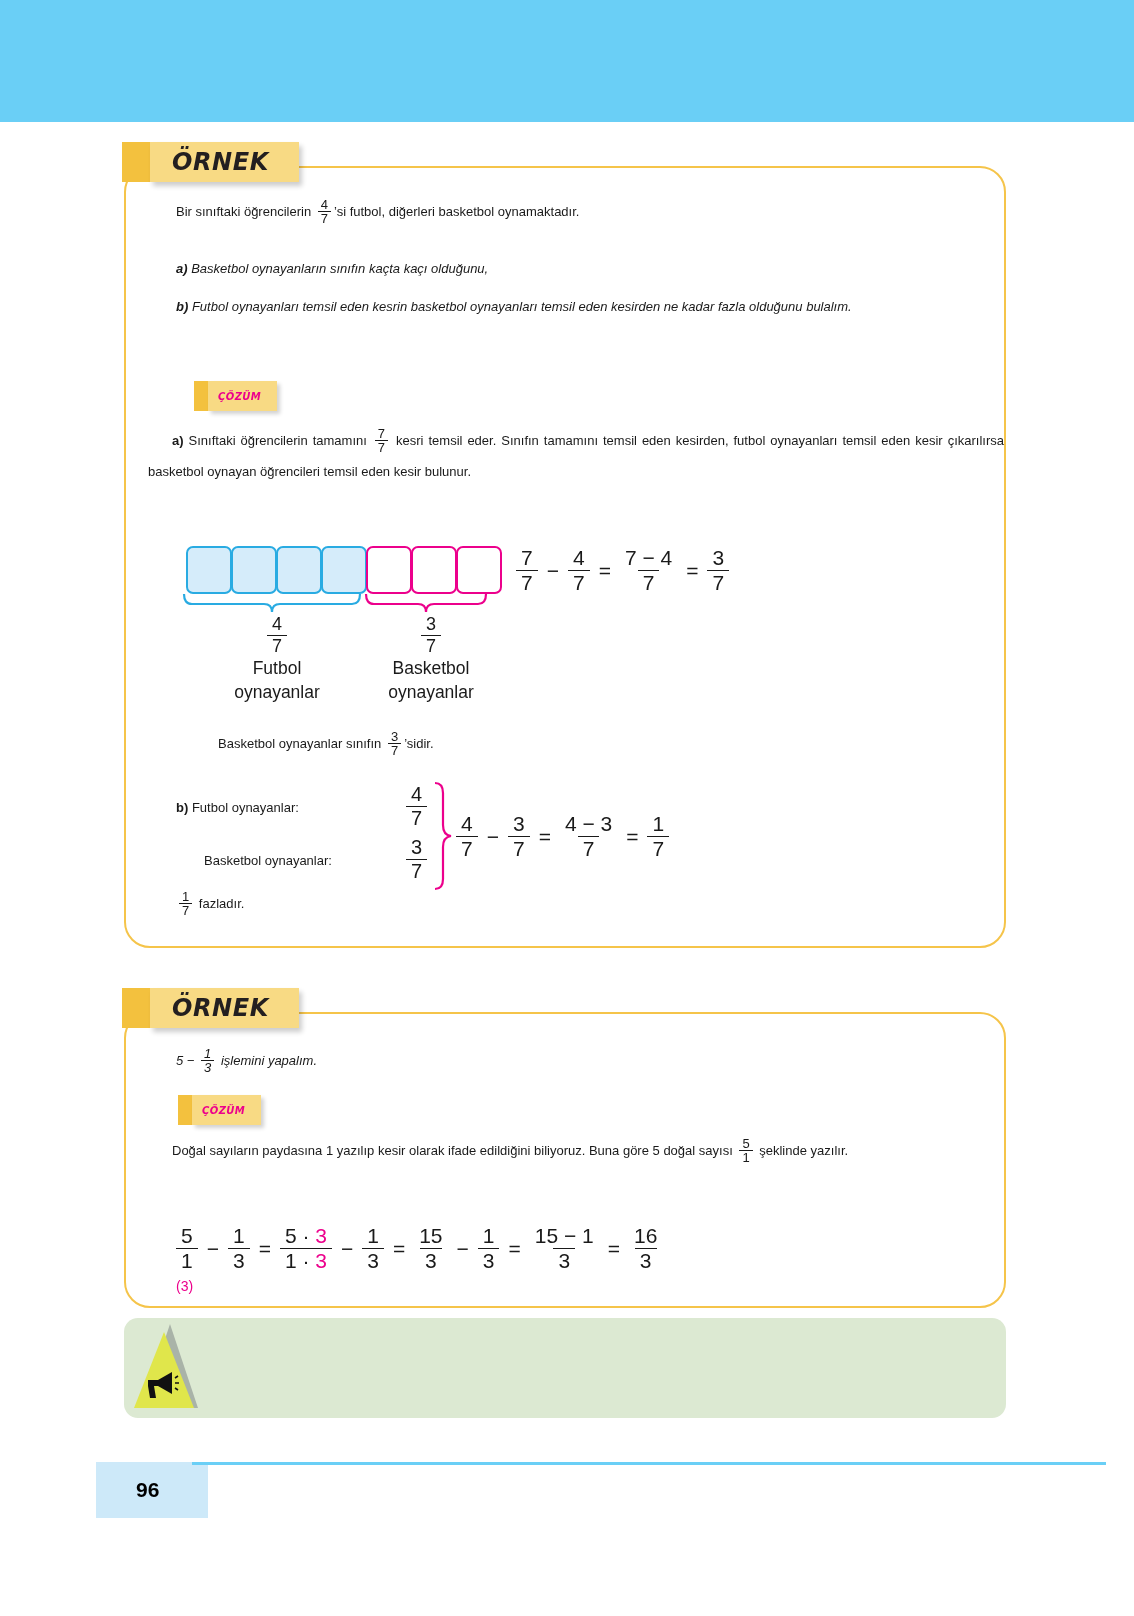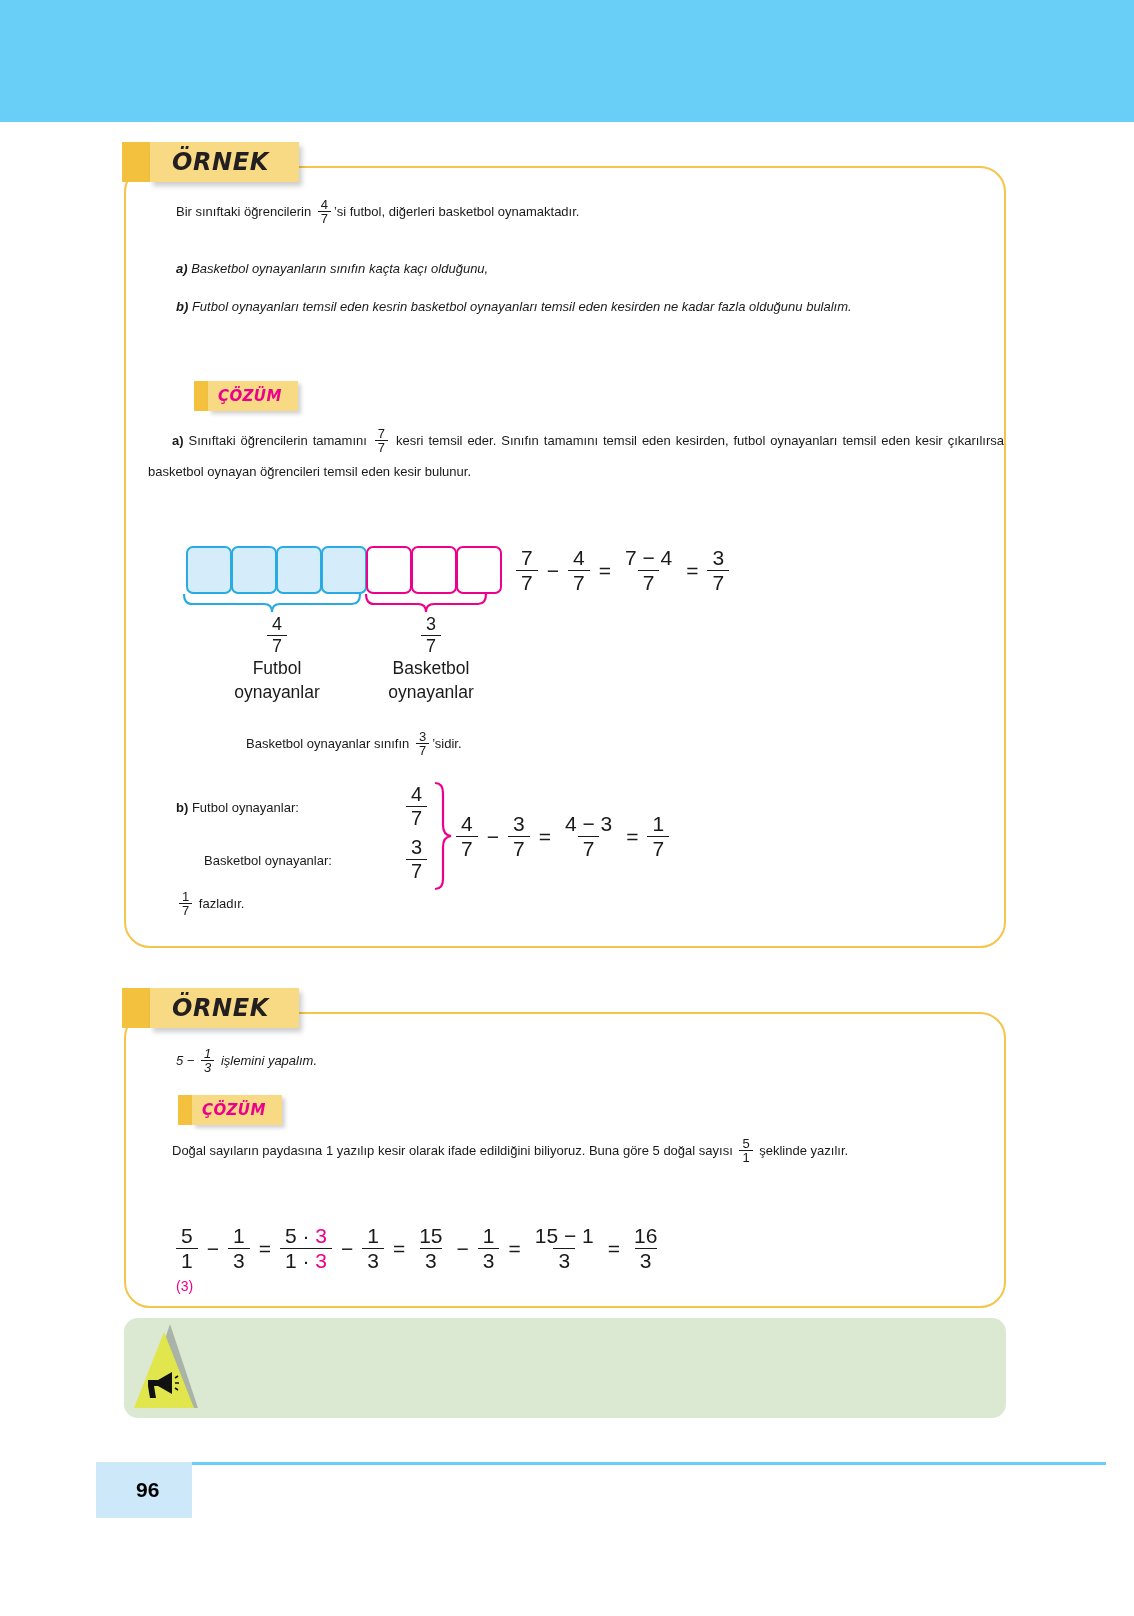--- a/index.html
+++ b/index.html
@@ -22,21 +22,21 @@
   .ornek-tag .tab-main span{font-family:"DejaVu Sans",sans-serif;font-weight:bold;font-style:italic;
       font-size:24px;letter-spacing:.6px;color:#231f20;}
   #tag1{left:122px;top:142px;}
   #tag2{left:122px;top:988px;}
 
   .cozum-tag{position:absolute;height:30px;display:flex;align-items:center;z-index:5;}
   .cozum-tag .c-dark{width:14px;height:30px;background:#F3C13E;}
   .cozum-tag .c-main{height:30px;background:#F8DA84;display:flex;align-items:center;padding:0 16px 0 10px;
       box-shadow:3px 3px 4px rgba(0,0,0,.18);}
   .cozum-tag .c-main span{font-family:"DejaVu Sans",sans-serif;font-weight:bold;font-style:italic;
-      font-size:15px;letter-spacing:.4px;color:#EC008C;}
+      font-size:10px;letter-spacing:.4px;color:#EC008C;}
   #ctag1{left:194px;top:381px;}
   #ctag2{left:178px;top:1095px;}
 
   
   .para{position:absolute;font-size:13px;line-height:31px;text-align:justify;}
   .ital{font-style:italic;}
   .bold{font-weight:bold;}
 
   
   .frac{display:inline-flex;flex-direction:column;align-items:center;vertical-align:middle;
@@ -66,21 +66,21 @@
   #note{position:absolute;left:124px;top:1318px;width:882px;height:100px;
         background:#DCE9D2;border-radius:14px;}
   #note .note-text{position:absolute;left:84px;top:12px;width:778px;font-size:17px;line-height:29px;text-align:justify;}
   .tri-shadow{position:absolute;left:18px;top:6px;width:0;height:0;
       border-left:28px solid transparent;border-right:28px solid transparent;border-bottom:84px solid #A9B3A8;}
   .tri-main{position:absolute;left:10px;top:14px;width:0;height:0;
       border-left:30px solid transparent;border-right:30px solid transparent;border-bottom:76px solid #E0E64B;}
   .megaphone{position:absolute;left:22px;top:52px;width:40px;height:30px;}
 
   
-  #pagebox{position:absolute;left:96px;top:1462px;width:96px;height:56px;background:#CDE9F9;}
+  #pagebox{position:absolute;left:96px;top:1462px;width:96px;height:56px;background:#CDE9F9;padding-left:16px;}
   #pagebox span{position:absolute;left:40px;top:16px;font-size:21px;font-weight:bold;color:#000;}
   #footline{position:absolute;left:192px;top:1462px;width:914px;height:3px;background:#6ACFF6;}
 </style>
 </head>
 <body>
 
 <div class="top-band"></div>
 
 <div class="example-box" id="ex1"></div>
 
@@ -174,21 +174,21 @@
     <span class="n">7 − 4</span>
     <span class="d">7</span>
   </span>
   <span class="op">=</span>
   <span class="fracL">
     <span class="n">3</span>
     <span class="d">7</span>
   </span>
 </div>
 
-<div class="para" style="left:218px;top:728px;width:600px;margin-left:28px;">
+<div class="para" style="left:218px;top:728px;width:600px;">
   <span>Basketbol oynayanlar sınıfın</span>
   <span class="frac">
     <span class="num">3</span>
     <span class="den">7</span>
   </span><span>’sidir.</span>
 </div>
 
 <div class="para" style="left:176px;top:792px;width:330px;">
   <span class="bold">b)</span>
   <span>Futbol oynayanlar:</span>

